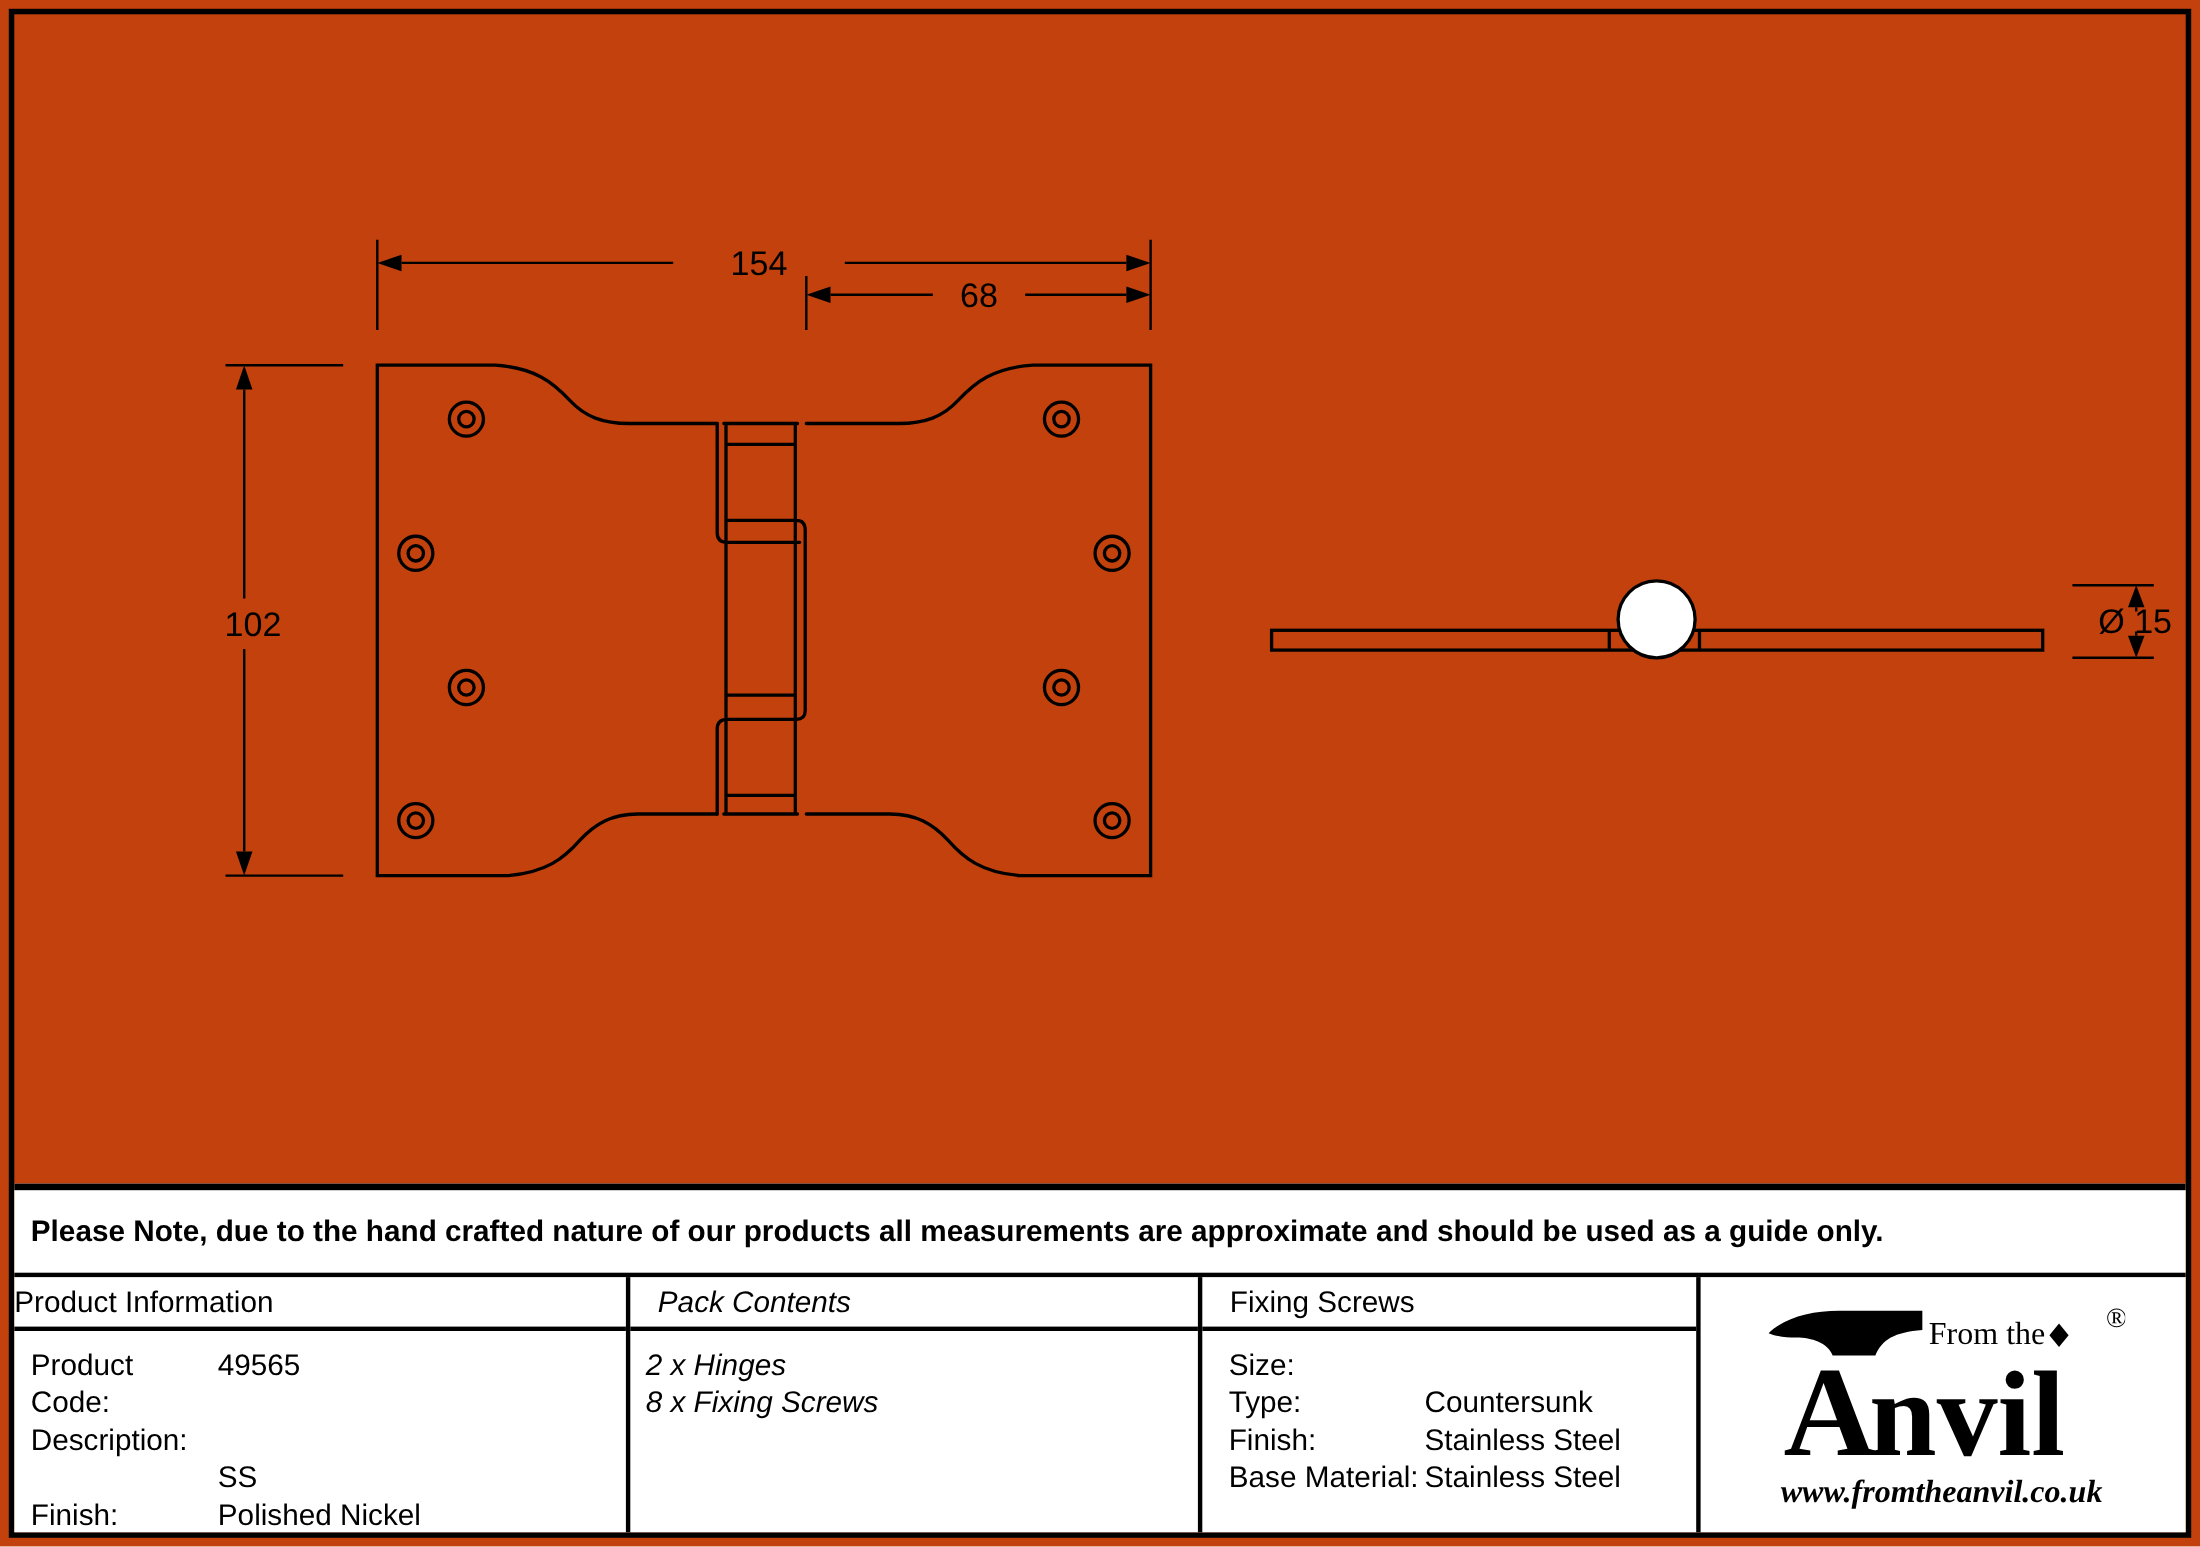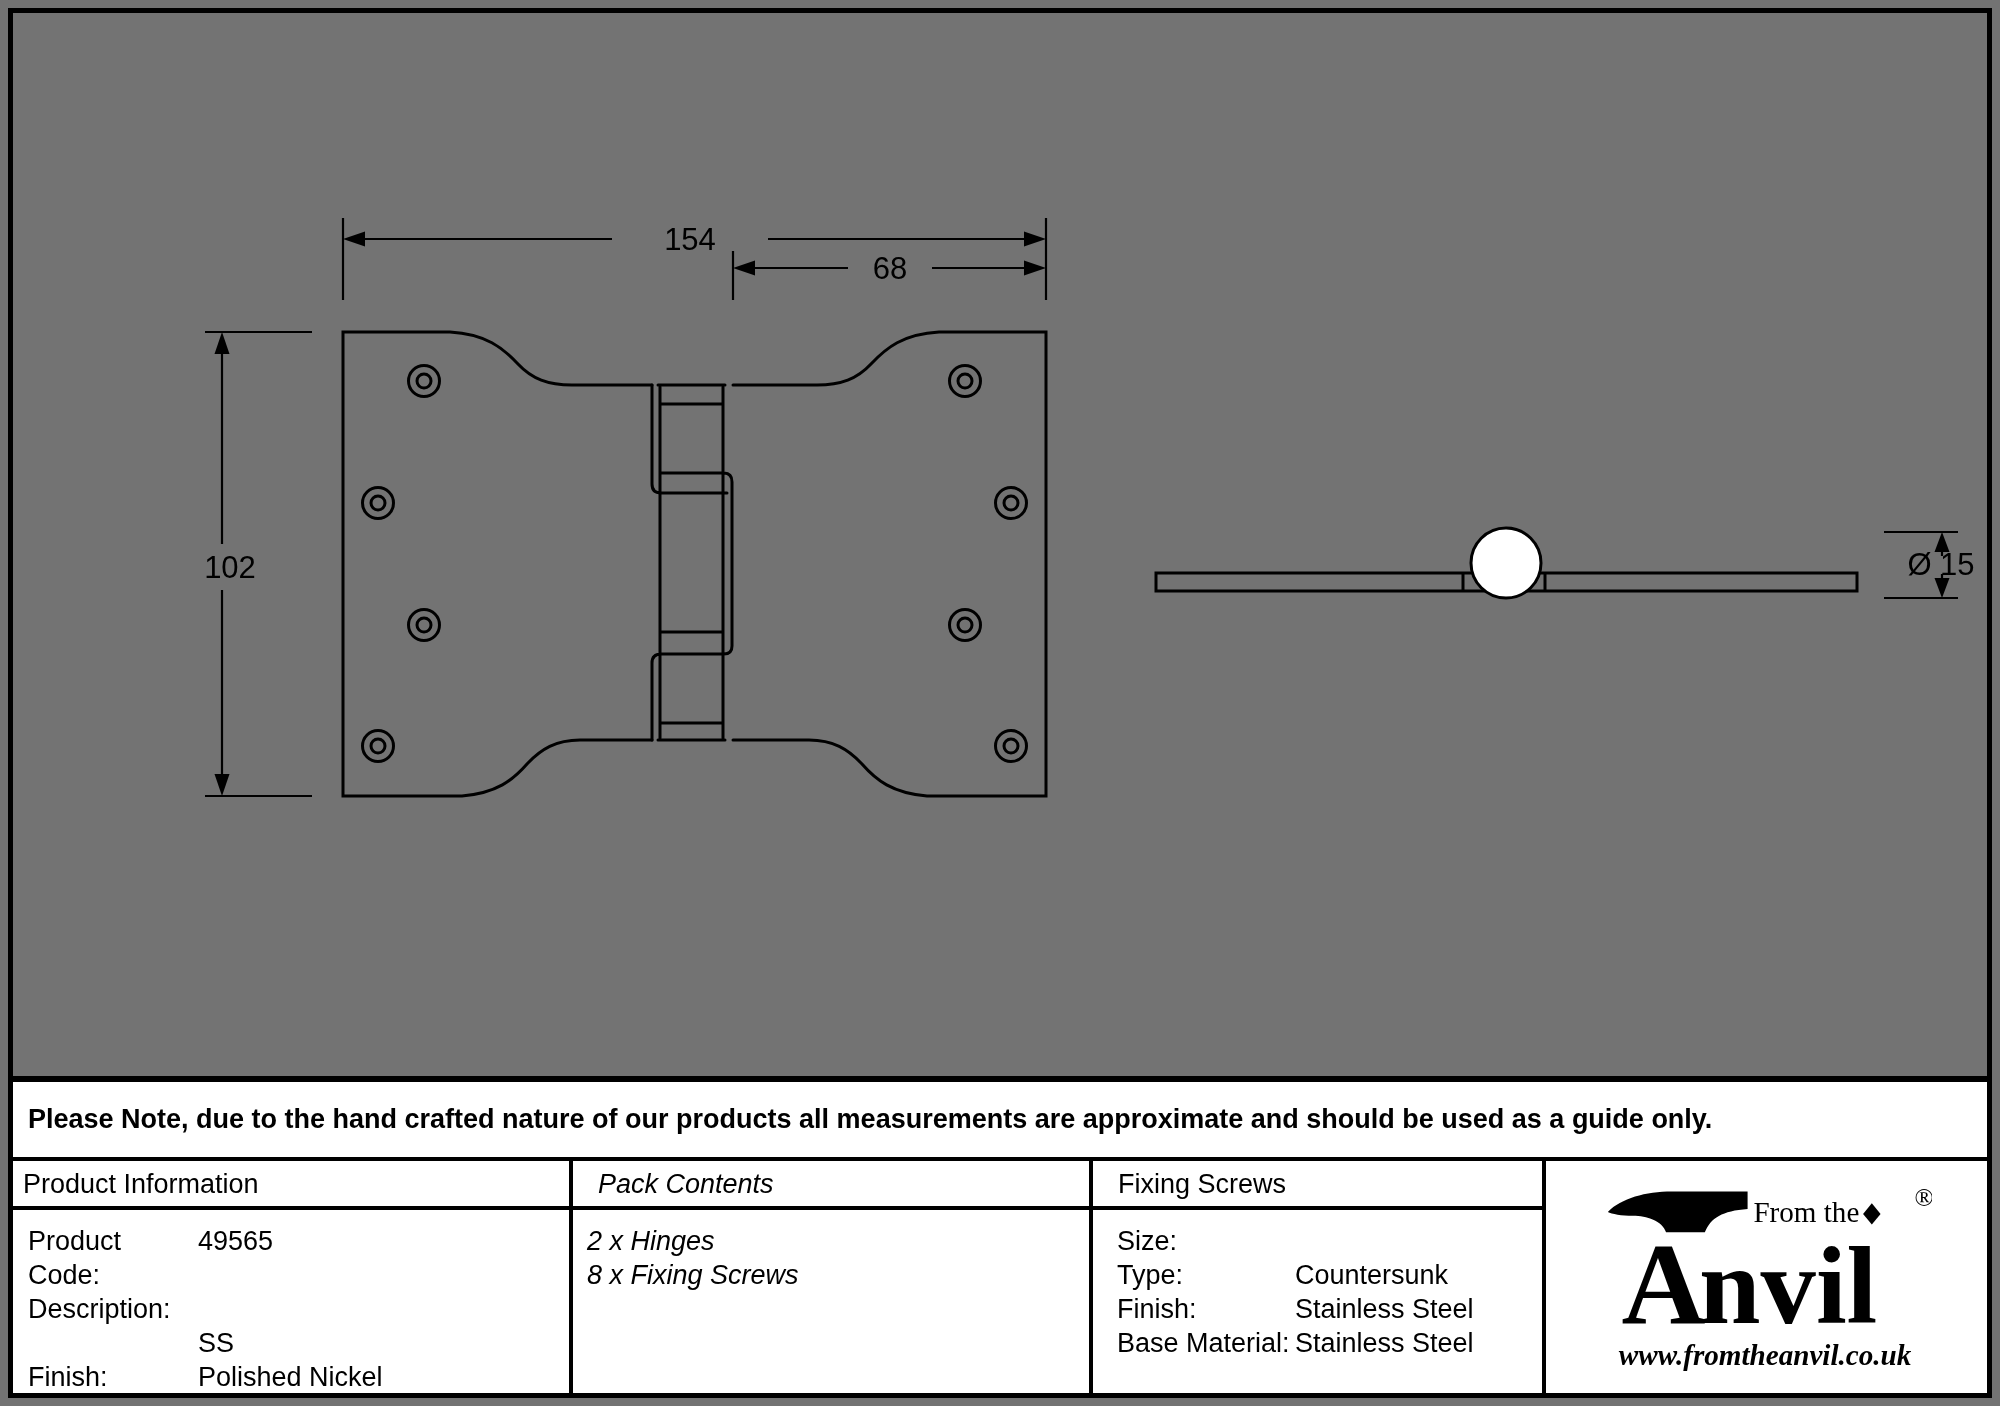--- a/index.html
+++ b/index.html
@@ -1,17 +1,17 @@
 <!DOCTYPE html>
 <html><head>
 <meta charset="utf-8">
 <style>
   html,body{margin:0;padding:0;background:#fff;}
   .page{
-    position:relative;width:2000px;height:1406px;background:#737373;
+    position:relative;width:2000px;height:1406px;background:#c2410c;
     font-family:"Liberation Sans",sans-serif;color:#000;overflow:hidden;
   }
   .outer-border{
     position:absolute;left:8px;top:8px;right:8px;bottom:8px;
     border:5px solid #000;pointer-events:none;
   }
   .drawing-svg{position:absolute;left:0;top:0;}
 
   
   .bottom-section{
@@ -25,21 +25,21 @@
     font-weight:bold;
   }
   .spec-table{flex:1;display:flex;min-height:0;}
   .spec-col{box-sizing:border-box;border-right:4px solid #000;display:flex;flex-direction:column;}
   .col-product{width:560px;}
   .col-pack{width:520px;font-style:italic;}
   .col-screws{width:453px;}
   .logo-cell{flex:1;border:none;display:flex;flex-direction:column;align-items:center;justify-content:center;}
   .col-header{
     height:45px;border-bottom:4px solid #000;line-height:46px;
-    padding-left:10px;font-size:27px;flex:none;
+    padding-left:0;font-size:27px;flex:none;
   }
   .col-pack .col-header,.col-screws .col-header{padding-left:25px;}
   .col-body{padding:14px 10px 0 15px;font-size:27px;line-height:34px;}
   .col-pack .col-body,.col-screws .col-body{padding-left:14px;}
   .kv-row{display:flex;}
   .kv-label{width:170px;flex:none;}
   .col-screws .kv-label{width:178px;margin-left:10px;}
   .kv-value{flex:1;}
   .pack-item{display:block;}
 </style>

